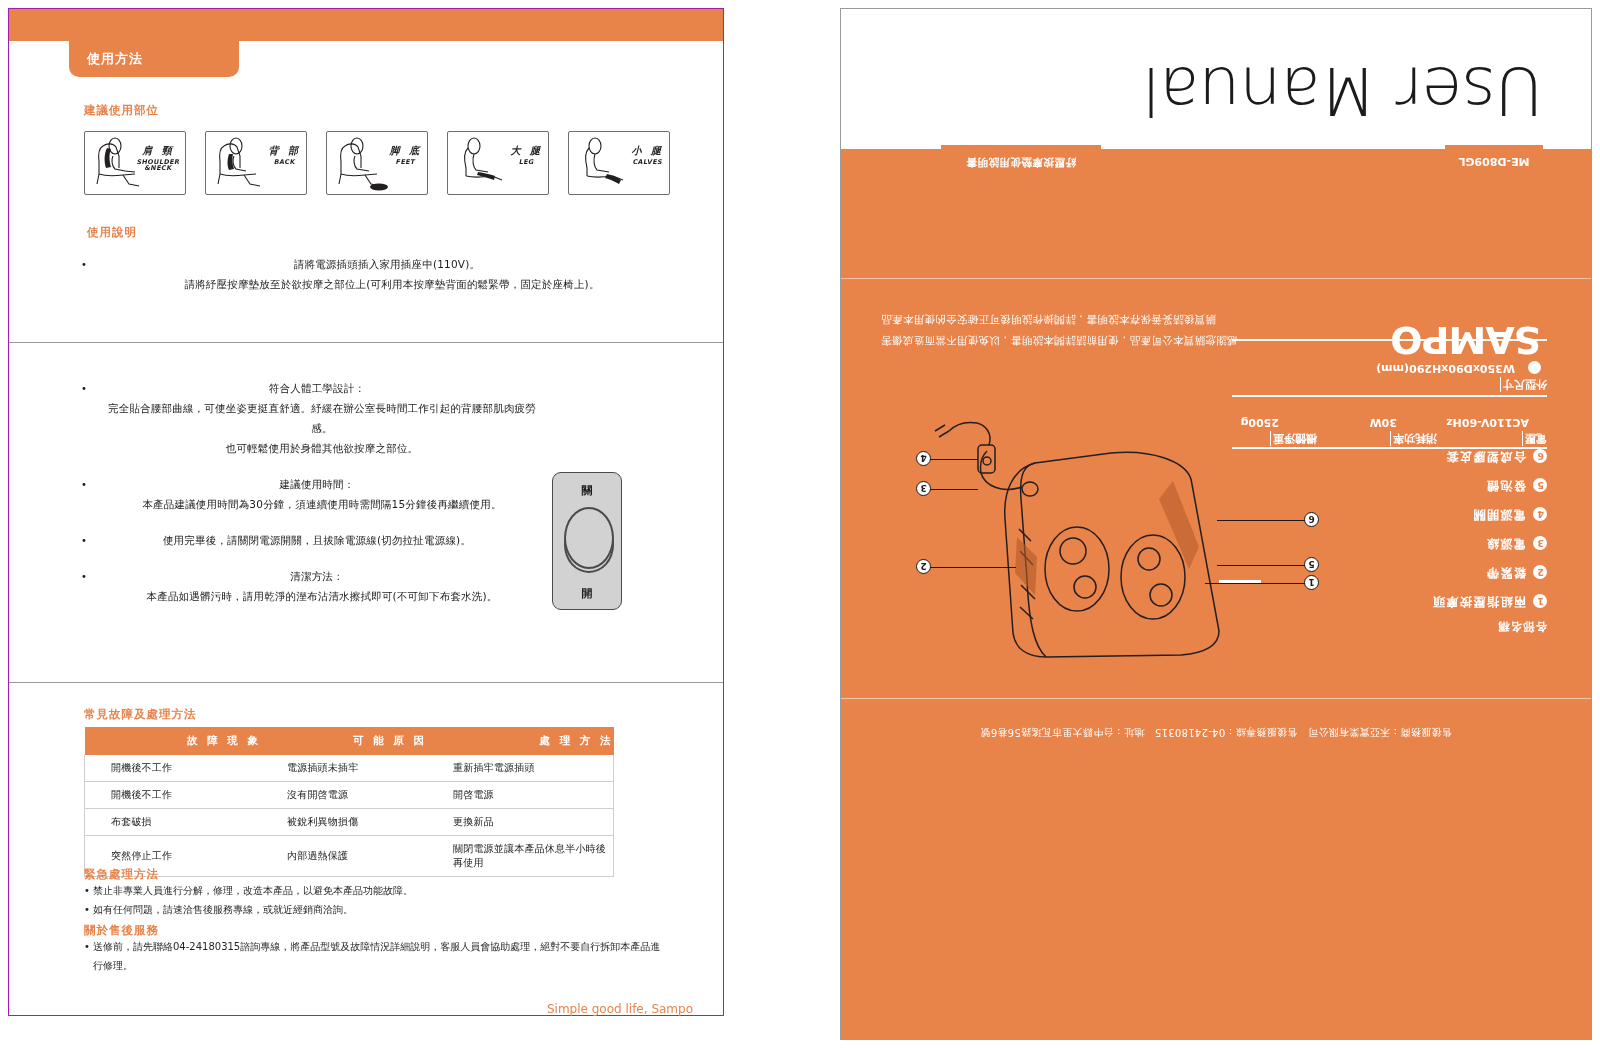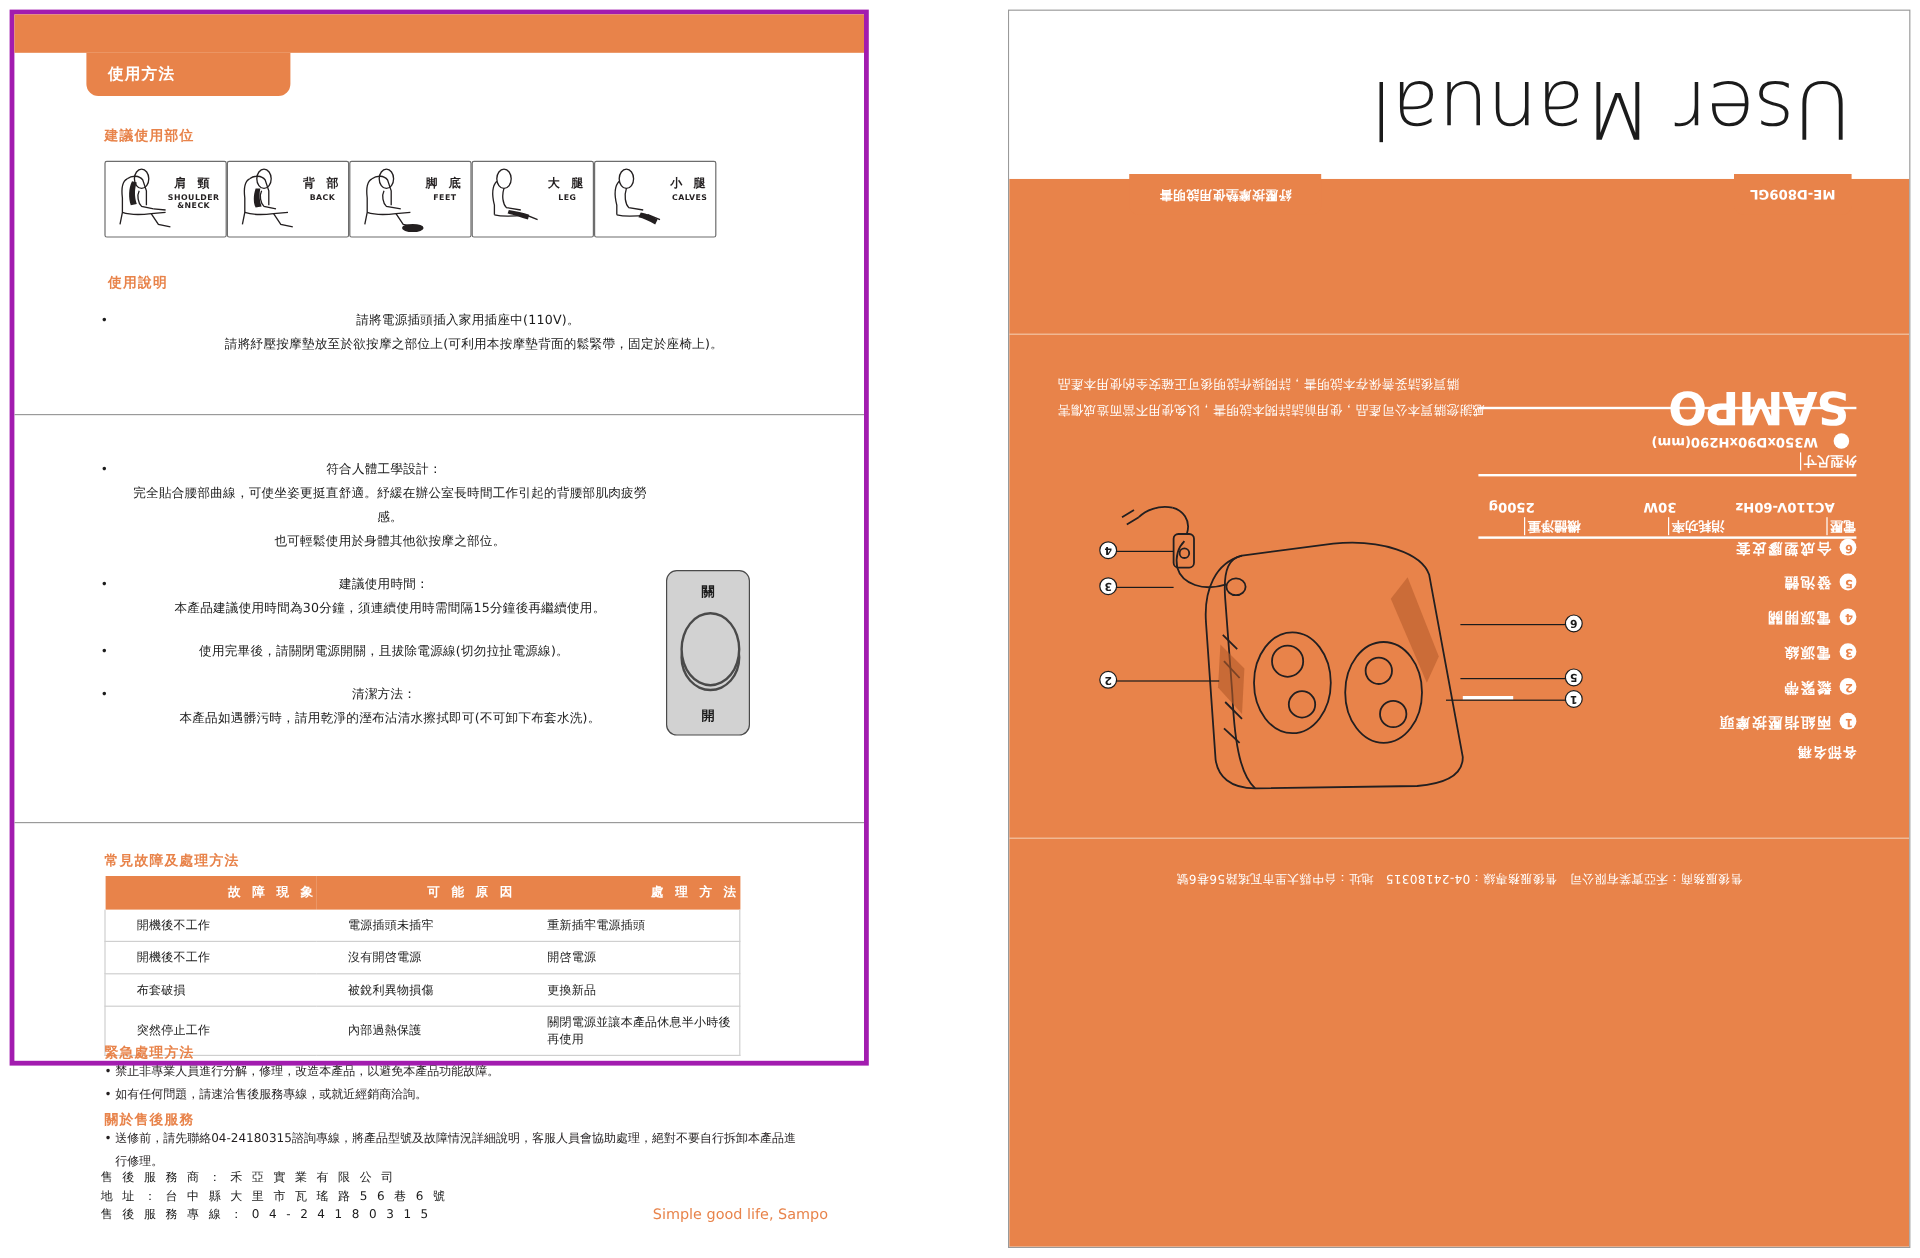--- a/index.html
+++ b/index.html
@@ -3,42 +3,42 @@
 <meta charset="utf-8">
 <style>
   html,body{margin:0;padding:0;background:#ffffff;}
   body{
     width:1600px;height:1048px;position:relative;overflow:hidden;
     font-family:"DejaVu Sans","Liberation Sans",sans-serif;
     color:#231f20;
   }
   
   .left-page{
-    position:absolute;left:8px;top:8px;width:716px;height:880px;
-    background:#ffffff;border:4px solid #a21caf;box-sizing:border-box;
+    position:absolute;left:8px;top:8px;width:716px;height:1008px;
+    background:#ffffff;border:1px solid #a21caf;box-sizing:border-box;
   }
   .lp-orange-band{
     position:absolute;left:0;top:0;width:100%;height:32px;background:#e8834a;
   }
   .lp-tab{
     position:absolute;left:60px;top:32px;width:170px;height:36px;
     background:#e8834a;border-radius:0 0 10px 10px;
     color:#fff;font-size:13px;font-weight:bold;
     display:flex;align-items:center;padding-left:18px;box-sizing:border-box;
     letter-spacing:1px;
   }
   .lp-sec1{position:absolute;left:0;top:0;width:100%;height:333px;box-sizing:border-box;}
   .lp-sec2{position:absolute;left:0;top:333px;width:100%;height:340px;
            border-top:1px solid #9a9a9a;box-sizing:border-box;}
   .lp-sec3{position:absolute;left:0;top:673px;width:100%;height:358px;
            border-top:1px solid #9a9a9a;box-sizing:border-box;}
 
   .orange-head{color:#e8834a;font-size:11.5px;font-weight:bold;letter-spacing:1px;}
 
-  .parts-row{position:absolute;left:75px;top:122px;display:flex;}
+  .parts-row{position:absolute;left:75px;top:122px;display:flex;gap:19px;font-style:italic;}
   .part-box{
     width:100px;height:62px;border:1px solid #6d6d6d;border-radius:2px;
     position:relative;background:#fff;overflow:hidden;
   }
   .part-labels{
     position:absolute;right:5px;top:14px;text-align:center;line-height:1.05;
   }
   .part-zh{font-size:10px;font-weight:bold;letter-spacing:3px;color:#231f20;}
   .part-en{font-size:6.5px;font-weight:bold;letter-spacing:.4px;color:#231f20;margin-top:2px;}
   .part-en2{font-size:6.5px;font-weight:bold;letter-spacing:.4px;color:#231f20;}
@@ -355,25 +355,20 @@
     <div style="position:absolute;left:75px;top:198px;width:560px;">
       <div class="dot-line">禁止非專業人員進行分解，修理，改造本產品，以避免本產品功能故障。</div>
       <div class="dot-line">如有任何問題，請速洽售後服務專線，或就近經銷商洽詢。</div>
     </div>
 
     <div class="orange-head" style="position:absolute;left:75px;top:240px;">關於售後服務</div>
     <div style="position:absolute;left:75px;top:254px;width:580px;">
       <div class="dot-line">送修前，請先聯絡04-24180315諮詢專線，將產品型號及故障情況詳細說明，客服人員會協助處理，絕對不要自行拆卸本產品進行修理。</div>
     </div>
 
-    <div class="footer-addr" style="position:absolute;left:72px;top:288px;">
-      <div>售 後 服 務 商 ： 禾 亞 實 業 有 限 公 司</div>
-      <div>地 址 ： 台 中 縣 大 里 市 瓦 瑤 路 5 6 巷 6 號</div>
-      <div>售 後 服 務 專 線 ： 0 4 - 2 4 1 8 0 3 1 5</div>
-    </div>
 
     <div class="slogan">Simple good life, Sampo</div>
   </div>
 </div>
 
 <div class="right-page">
   <div class="rp-inner">
 
     <div class="rp-orange"></div>
     <div class="rp-white-top"></div>

